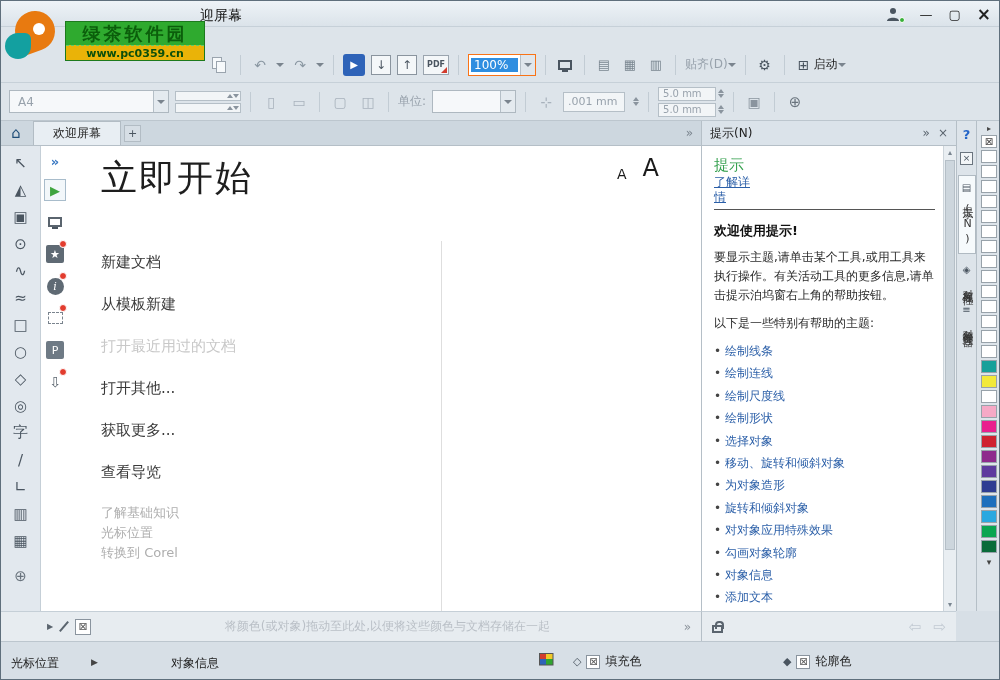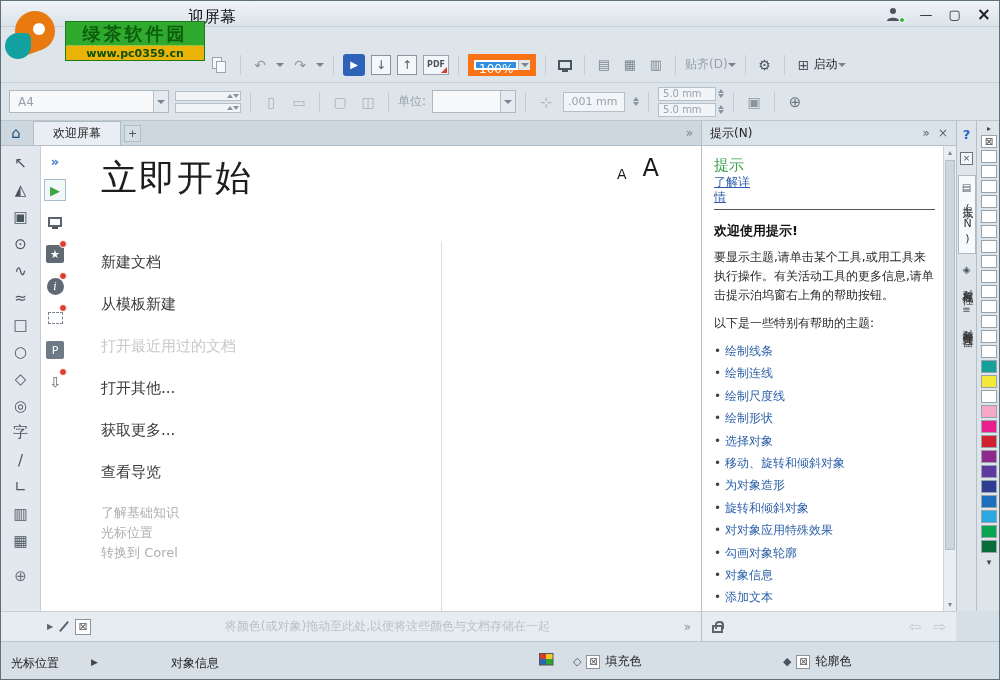--- a/index.html
+++ b/index.html
@@ -2,21 +2,21 @@
 <html><head>
 <meta charset="utf-8">
 <style>
   * { margin:0; padding:0; box-sizing:border-box; }
   html,body { width:1000px; height:680px; }
   body { font-family:"DejaVu Sans","Liberation Sans",sans-serif; font-size:12px; color:#2b2b2b; background:#d7dfe6; overflow:hidden; }
   #app { position:relative; width:1000px; height:680px; border:1px solid #5f6f7c; background:#d7dfe6; overflow:hidden; }
 
   
   .titlebar { position:absolute; left:0; top:0; width:100%; height:26px; background:linear-gradient(#eef3f7,#dbe3ea); border-bottom:1px solid #c6d0d8; }
-  .title-text { position:absolute; left:187px; top:6px; font-size:16px; color:#111; }
+  .title-text { position:absolute; left:199px; top:6px; font-size:14px; color:#111; }
   .win-controls { position:absolute; right:8px; top:0; height:26px; display:flex; align-items:center; gap:16px; }
   .win-btn { font-size:13px; color:#222; cursor:default; line-height:1; }
   .win-btn.close { font-size:17px; font-weight:bold; }
   .user-ico { position:relative; width:18px; height:16px; display:inline-block; }
   .user-ico .presence { position:absolute; right:-2px; bottom:-1px; width:6px; height:6px; border-radius:50%; background:#38b038; border:1px solid #fff; }
 
   
   .menubar { position:absolute; left:0; top:26px; width:100%; height:20px; background:#dde4ea; display:flex; align-items:center; gap:30px; padding-left:116px; }
   .menu-item { font-size:12px; color:#222; }
 
@@ -27,21 +27,21 @@
   .tbtn.dim { color:#7a8690; font-size:13px; }
   .tbtn.gray { color:#8a97a2; }
   .caret { width:0; height:0; border-left:4px solid transparent; border-right:4px solid transparent; border-top:4px solid #7a848e; display:inline-block; }
   .pages-icon { position:relative; width:18px; height:18px; }
   .pages-icon i { position:absolute; width:10px; height:12px; border:1px solid #9aa4ae; background:#f6f9fb; }
   .pages-icon i.a { left:1px; top:1px; } .pages-icon i.b { left:5px; top:5px; }
   .launcher { width:22px; height:22px; background:#2e63b8; border-radius:3px; color:#fff; font-size:10px; display:flex; align-items:center; justify-content:center; }
   .boxed { width:20px; height:20px; border:1px solid #8a949e; background:#f4f7f9; font-size:12px; display:flex; align-items:center; justify-content:center; color:#4a5560; }
   .pdfbtn { position:relative; width:26px; height:20px; border:1px solid #9aa4ae; background:#f4f7f9; font-size:8px; font-weight:bold; color:#4a5560; display:flex; align-items:center; justify-content:center; }
   .pdfbtn::after { content:""; position:absolute; right:1px; bottom:1px; border-left:6px solid transparent; border-bottom:6px solid #d23c2e; }
-  .zoombox { width:68px; height:22px; background:#fff; border:6px solid #f97316; display:flex; }
+  .zoombox { width:68px; height:22px; background:#fff; border:1px solid #f97316; display:flex; align-items:center; }
   .zoomsel { flex:1; margin:2px; background:#2f8ee0; color:#fff; font-size:12px; padding:0 3px; }
   .zoomcar { width:15px; height:100%; background:#dfe6ec; border-left:1px solid #b5bfc7; display:flex; align-items:center; justify-content:center; }
   .mon { width:14px; height:10px; border:2px solid #4a5560; display:inline-block; position:relative; }
   .mon::after { content:""; position:absolute; left:2px; bottom:-4px; width:6px; height:2px; background:#4a5560; }
   .snapgrp, .startgrp { display:flex; align-items:center; }
   .snapgrp span.lbl { color:#98a2ac; }
   .startgrp .lbl { color:#1e1e1e; }
 
   
   .propbar { position:absolute; left:0; top:82px; width:100%; height:38px; background:#dde4ea; border-bottom:1px solid #bcc6ce; display:flex; align-items:center; gap:6px; padding-left:8px; }

